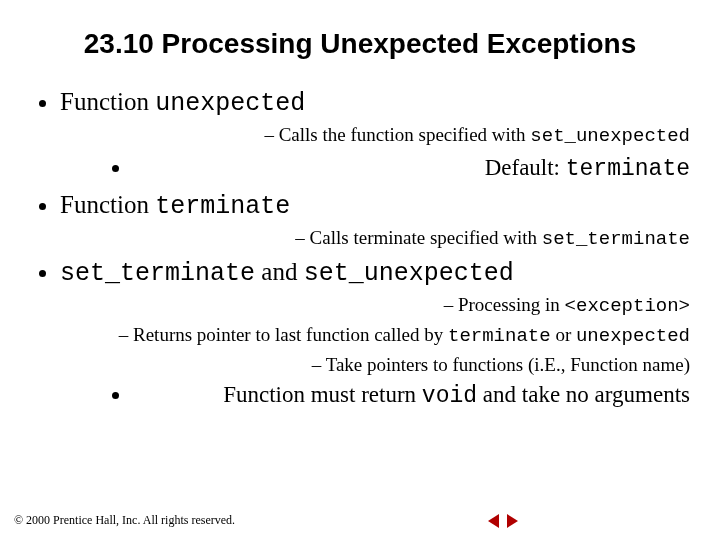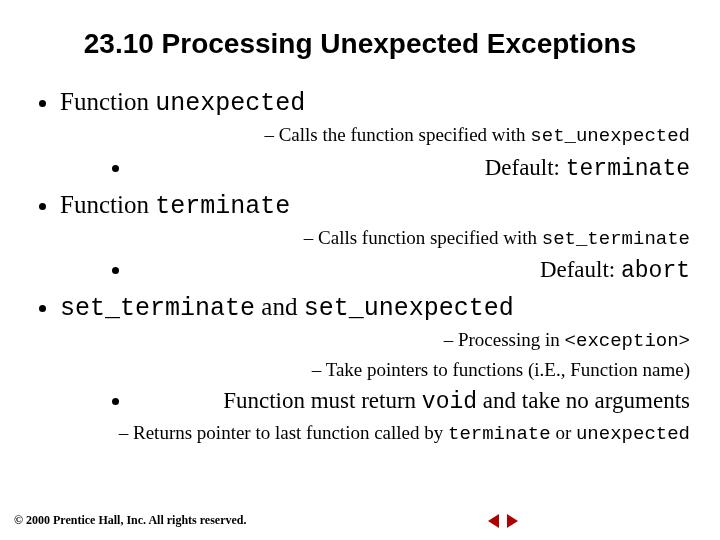--- a/index.html
+++ b/index.html
@@ -62,21 +62,20 @@
     font-family: "Courier New", Courier, monospace;
     font-weight: normal;
   }
   .footer {
     position: absolute;
     left: 14px;
     bottom: 12px;
     right: 14px;
     font-size: 12px;
     font-family: "Times New Roman", Times, serif;
-    font-weight: bold;
   }
   .nav {
     position: absolute;
     right: 200px;
     bottom: 8px;
   }
   .tri {
     display: inline-block;
     width: 0; height: 0;
     border-top: 7px solid transparent;
@@ -104,46 +103,41 @@
             </li>
           </ul>
         </li>
       </ul>
     </li>
 
     <li>
       <span>Function  </span><span class="code">terminate</span>
       <ul class="sub">
         <li>
-          <span>Calls function specified with </span><span class="code">set_terminate</span>
-          <ul class="subsub">
-            <li>
-              <span>Default: </span><span class="code">abort</span>
-            </li>
-          </ul>
+          <span>Calls terminate specified with </span><span class="code">set_terminate</span>
         </li>
       </ul>
     </li>
 
     <li>
       <span class="code">set_terminate</span><span> and </span><span class="code">set_unexpected</span>
       <ul class="sub">
         <li>
           <span>Processing in </span><span class="code">&lt;exception&gt;</span>
         </li>
         <li>
+          <span>Returns pointer to last function called by </span><span class="code">terminate</span><span> or </span><span class="code">unexpected</span>
+        </li>
+        <li>
           <span>Take pointers to functions (i.E., Function name)</span>
           <ul class="subsub">
             <li>
               <span>Function must return </span><span class="code">void</span><span> and take no arguments</span>
             </li>
           </ul>
-        </li>
-        <li>
-          <span>Returns pointer to last function called by </span><span class="code">terminate</span><span> or </span><span class="code">unexpected</span>
         </li>
       </ul>
     </li>
   </ul>
 
   <div class="footer">© 2000 Prentice Hall, Inc. All rights reserved.</div>
   <div class="nav">
     <span class="tri tri-left"></span>
     <span class="tri tri-right"></span>
   </div>

